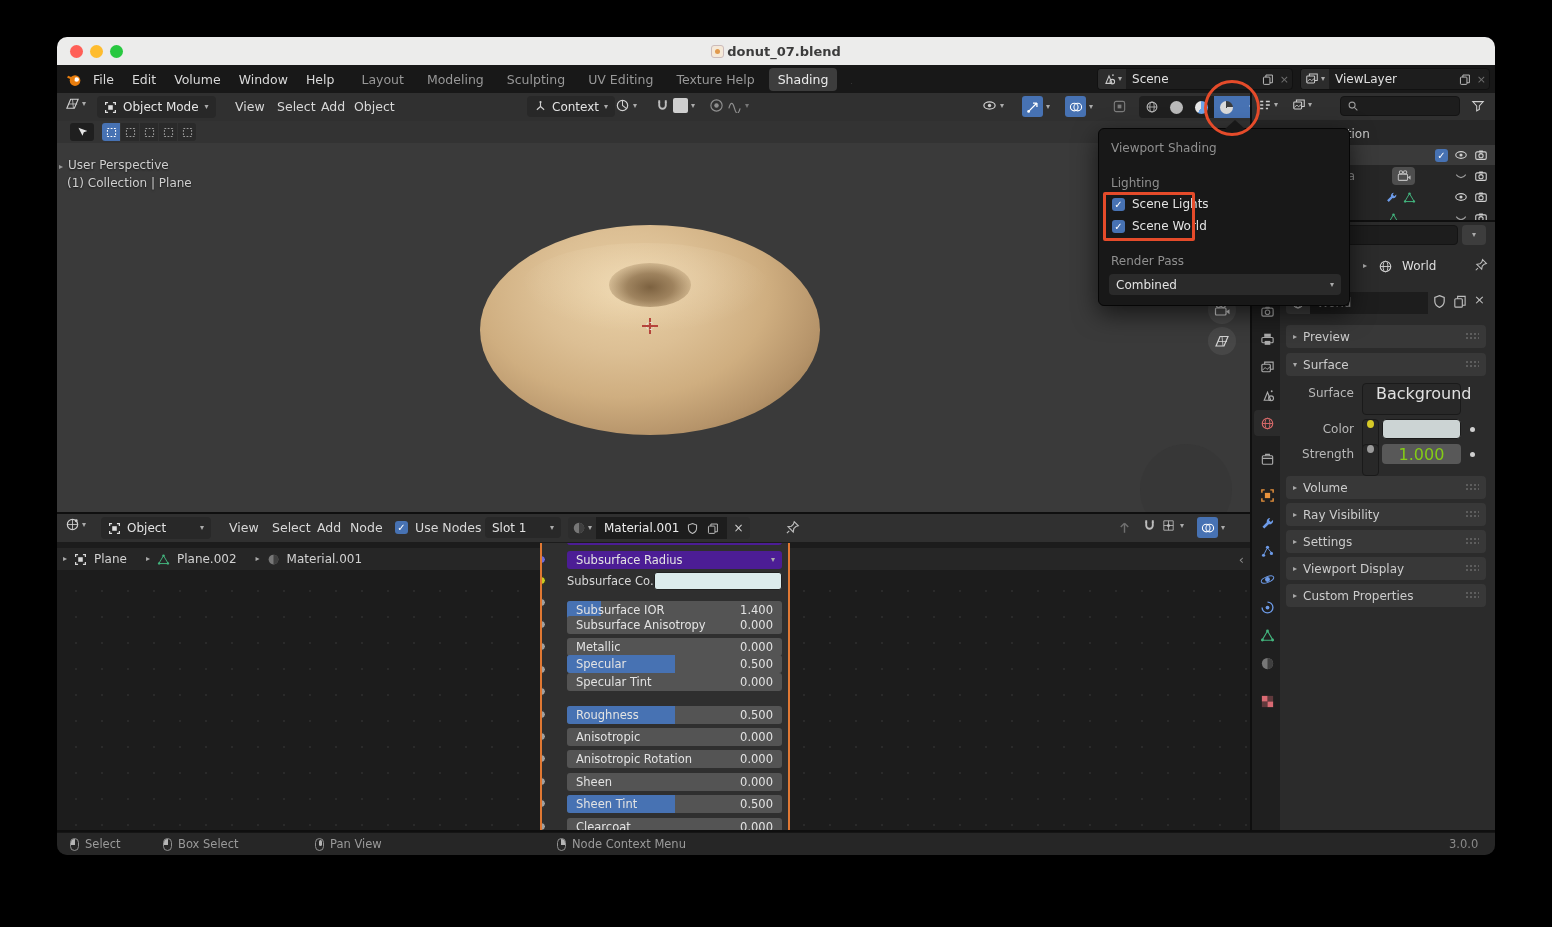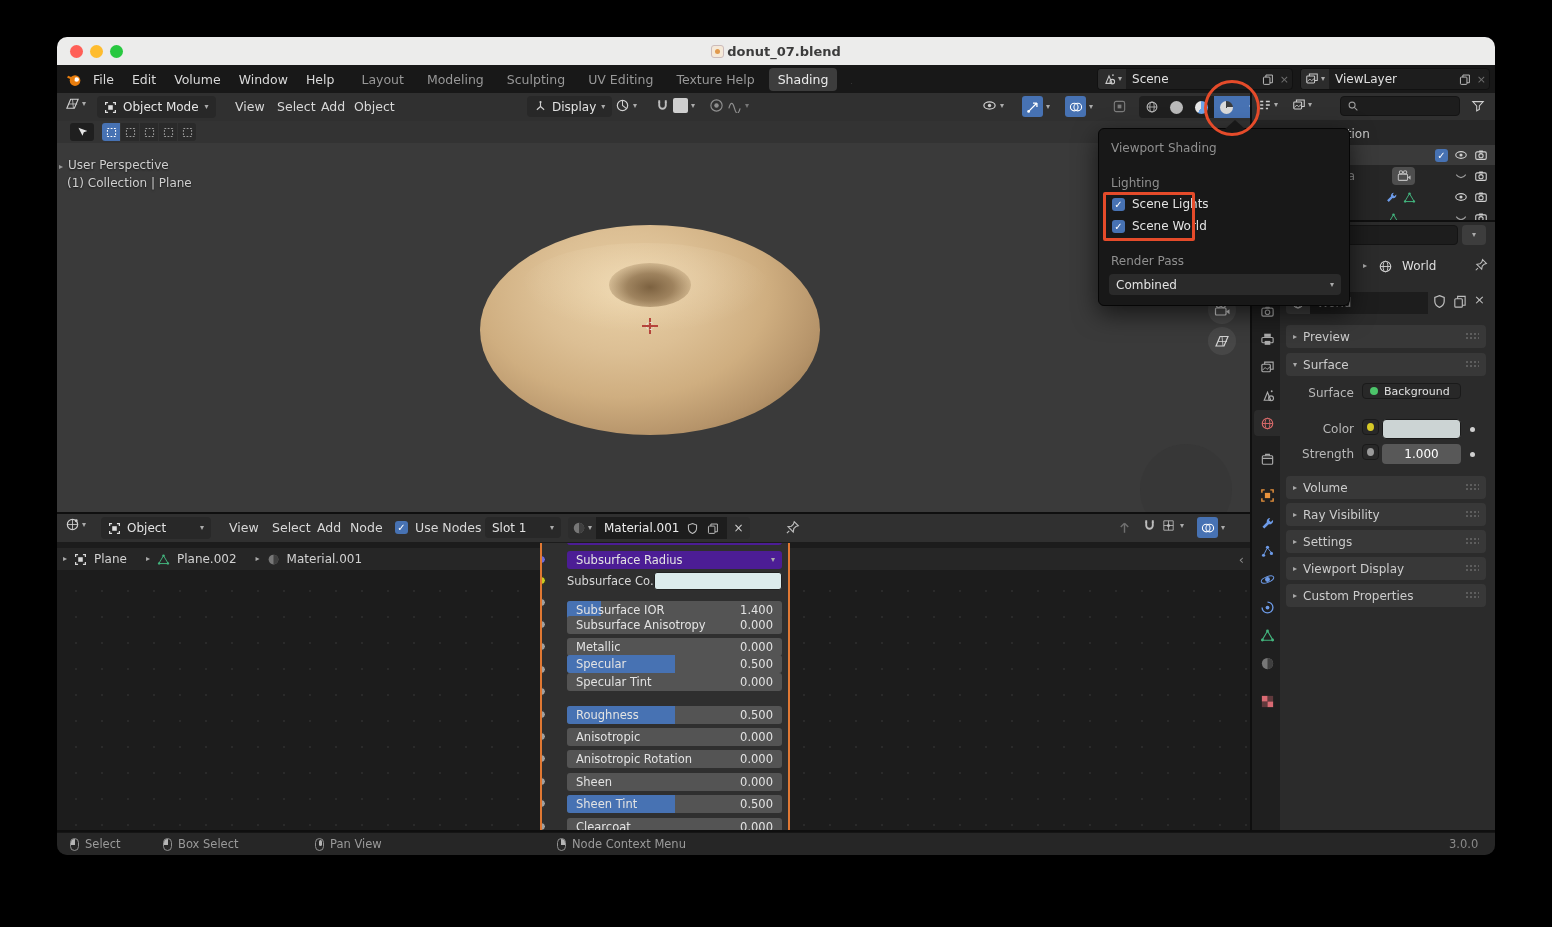--- a/index.html
+++ b/index.html
@@ -68,22 +68,22 @@
   .orow .nm{white-space:nowrap;}
   .searchbox{display:flex;align-items:center;gap:5px;background:#1d1d1d;border:1px solid #141414;border-radius:4px;height:20px;padding:0 6px;}
   
   #props{position:absolute;left:1195px;top:185px;width:243px;height:608px;background:#2b2b2b;overflow:hidden;}
   .tabstrip{position:absolute;left:0;top:0;width:28px;height:100%;background:#1f1f1f;}
   .ptab{position:absolute;left:2px;width:26px;height:26px;display:flex;align-items:center;justify-content:center;border-radius:4px 0 0 4px;}
   .ptab.active{background:#2b2b2b;}
   .panel{position:absolute;left:34px;width:200px;height:23px;background:#383838;border-radius:4px;display:flex;align-items:center;gap:6px;padding:0 7px;font-size:12px;color:#cccccc;}
   .panel .dots{margin-left:auto;}
   .prop-label{position:absolute;font-size:12px;color:#b8b8b8;text-align:right;}
-  .valbtn{position:absolute;height:16px;background:#282828;border:1px solid #1a1a1a;border-radius:4px;display:flex;align-items:center;gap:6px;padding:0 7px;font-size:11px;color:#e0e0e0;}
-  .slider{position:absolute;height:20px;background:#585858;border-radius:4px;font-size:12px;color:#ffffff;display:flex;align-items:center;justify-content:center;}
+  .valbtn{position:absolute;height:32px;background:#282828;border:1px solid #1a1a1a;border-radius:4px;display:flex;align-items:flex-start;gap:6px;padding:0 7px;font-size:16px;color:#e0e0e0;}
+  .slider{position:absolute;height:20px;background:#585858;border-radius:4px;font-size:16px;color:#84cc16;display:flex;align-items:center;justify-content:center;}
   .animdot{position:absolute;width:5px;height:5px;border-radius:50%;background:#cfcfcf;}
   
   #shader{position:absolute;left:0;top:477px;width:1193px;height:316px;background:#1c1c1c;overflow:hidden;}
   .shader-canvas{position:absolute;left:0;top:28px;width:100%;height:288px;background-image:radial-gradient(#2a2a2a 1px,transparent 1.4px);background-size:26px 26px;background-position:6px 10px;}
   .crumbband{position:absolute;left:0;top:34px;width:100%;height:22px;background:#262626;display:flex;align-items:center;gap:7px;padding:0 6px;font-size:12px;color:#d2d2d2;}
   #node{position:absolute;left:483px;top:29px;width:250px;height:287px;background:#2f2f2f;border-left:2.5px solid #e07833;border-right:2.5px solid #e07833;overflow:hidden;}
   .nrow{position:absolute;left:25px;width:215px;height:18px;border-radius:3px;font-size:11.5px;color:#e3e3e3;}
   .nslider{background:#545454;overflow:hidden;display:flex;align-items:center;}
   .nfill{position:absolute;left:0;top:0;height:100%;background:#4772b3;}
   .nlab{position:relative;z-index:2;margin-left:9px;flex:1;white-space:nowrap;}
@@ -371,21 +371,21 @@
         <span class="hmenu abs" style="left:220px;top:6px;">Select</span>
         <span class="hmenu abs" style="left:264px;top:6px;">Add</span>
         <span class="hmenu abs" style="left:297px;top:6px;">Object</span>
 
         <div class="dd abs" style="left:470px;top:3px;">
           <span class="ic" style="color:#cfcfcf">
               <svg width="13" height="13">
                 <use href="#s-axes"></use>
               </svg>
             </span>
-          <span>Display</span>
+          <span>Context</span>
             <span class="chev">▾</span>
         </div>
         <div class="abs" style="left:558px;top:5px;display:flex;gap:3px;align-items:center;">
           <span class="ic" style="color:#cfcfcf">
               <svg width="15" height="15">
                 <use href="#s-link"></use>
               </svg>
             </span>
             <span class="chev">▾</span>
         </div>

